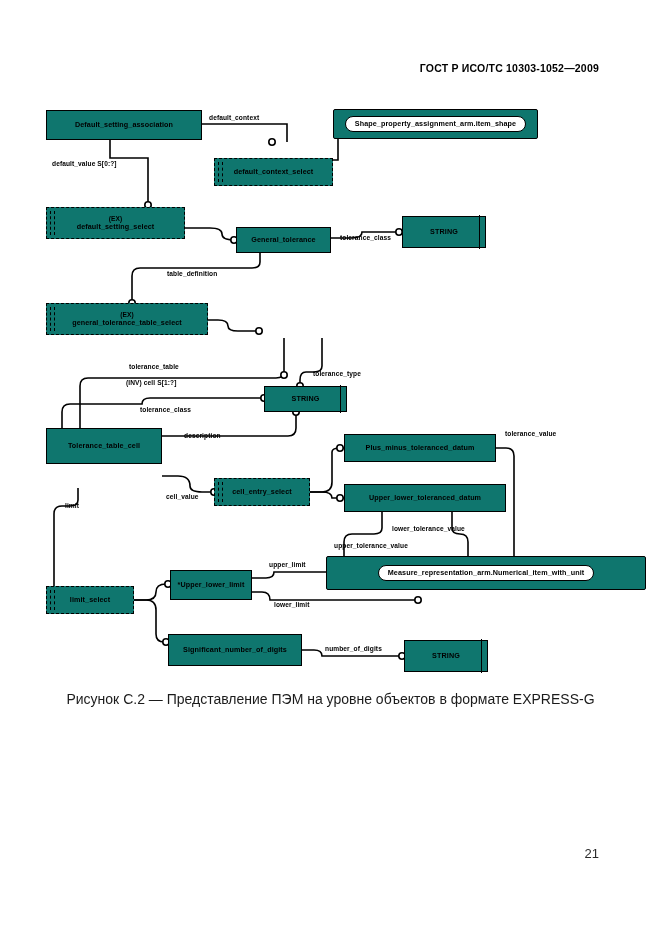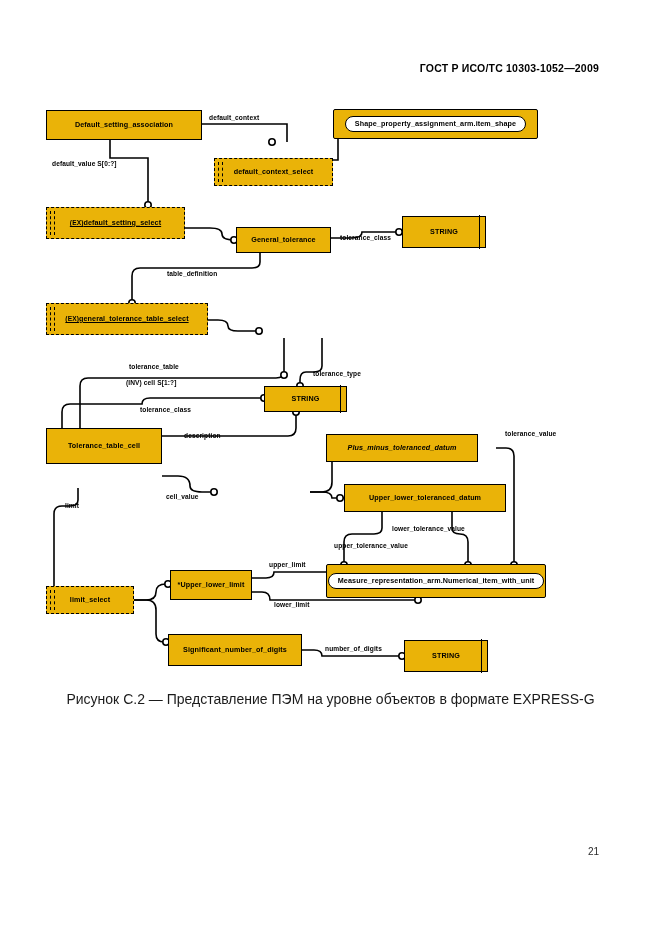--- a/index.html
+++ b/index.html
@@ -9,40 +9,40 @@
     color:#000;position:relative;overflow:hidden;
   }
   #page{position:absolute;left:0;top:0;width:661px;height:936px;}
 
   .hdr{
     position:absolute;right:62px;top:62px;
     font-size:10.5px;font-weight:bold;letter-spacing:.2px;white-space:nowrap;padding-left:30px;
   }
   .pagenum{
     position:absolute;right:62px;top:846px;
-    font-size:10px;color:#2b2b2b;text-align:right;
+    font-size:13px;color:#2b2b2b;text-align:right;
   }
   .caption{
     position:absolute;left:0;top:691px;width:661px;text-align:center;
     font-size:14px;color:#1b1b1b;white-space:nowrap;
   }
 
   
   #diagram{position:absolute;left:0;top:0;width:661px;height:690px;}
   #wires{position:absolute;left:0;top:0;width:661px;height:690px;}
 
   .node{
     position:absolute;box-sizing:border-box;
-    background:#eab308;border:1.6px solid #000;
+    background:#0f766e;border:1.6px solid #000;
     display:flex;align-items:center;justify-content:center;
     font-size:7.2px;font-weight:bold;text-align:center;
     letter-spacing:.1px;line-height:1.15;white-space:nowrap;
     z-index:3;
   }
-  .node.two-line{flex-direction:row;text-decoration:underline;}
+  .node.two-line{flex-direction:column;}
   .node.sel{border-style:dashed;border-width:1.5px;}
   
   .sel::before{
     content:"";position:absolute;left:3px;top:3px;bottom:3px;width:0;
     border-left:1.5px dashed #000;
   }
   .sel::after{
     content:"";position:absolute;left:7px;top:3px;bottom:3px;width:0;
     border-left:1.5px dashed #000;
   }
@@ -171,26 +171,27 @@
     <div class="node sel two-line" style="left:46px;top:303px;width:162px;height:32px;">
       <span class="ex">(EX)</span>
       <span>general_tolerance_table_select</span>
     </div>
 
 
     <div class="node prim" style="left:264px;top:386px;width:83px;height:26px;">STRING</div>
 
     <div class="node" style="left:46px;top:428px;width:116px;height:36px;">Tolerance_table_cell</div>
 
-
-    <div class="node" style="left:326px;top:434px;width:152px;height:28px;font-style:italic;">Plus_minus_toleranced_datum</div>
+    <div class="node sel" style="left:214px;top:478px;width:96px;height:28px;">cell_entry_select</div>
+
+    <div class="node" style="left:344px;top:434px;width:152px;height:28px;">Plus_minus_toleranced_datum</div>
 
     <div class="node" style="left:344px;top:484px;width:162px;height:28px;">Upper_lower_toleranced_datum</div>
 
-    <div class="node rnd" style="left:326px;top:556px;width:220px;height:34px;margin-top:8px;">
+    <div class="node rnd" style="left:326px;top:556px;width:320px;height:34px;">
       <span class="pill">Measure_representation_arm.Numerical_item_with_unit</span>
     </div>
 
     <div class="node" style="left:170px;top:570px;width:82px;height:30px;">*Upper_lower_limit</div>
 
     <div class="node sel" style="left:46px;top:586px;width:88px;height:28px;">limit_select</div>
 
     <div class="node" style="left:168px;top:634px;width:134px;height:32px;">Significant_number_of_digits</div>
 
     <div class="node prim" style="left:404px;top:640px;width:84px;height:32px;">STRING</div>

